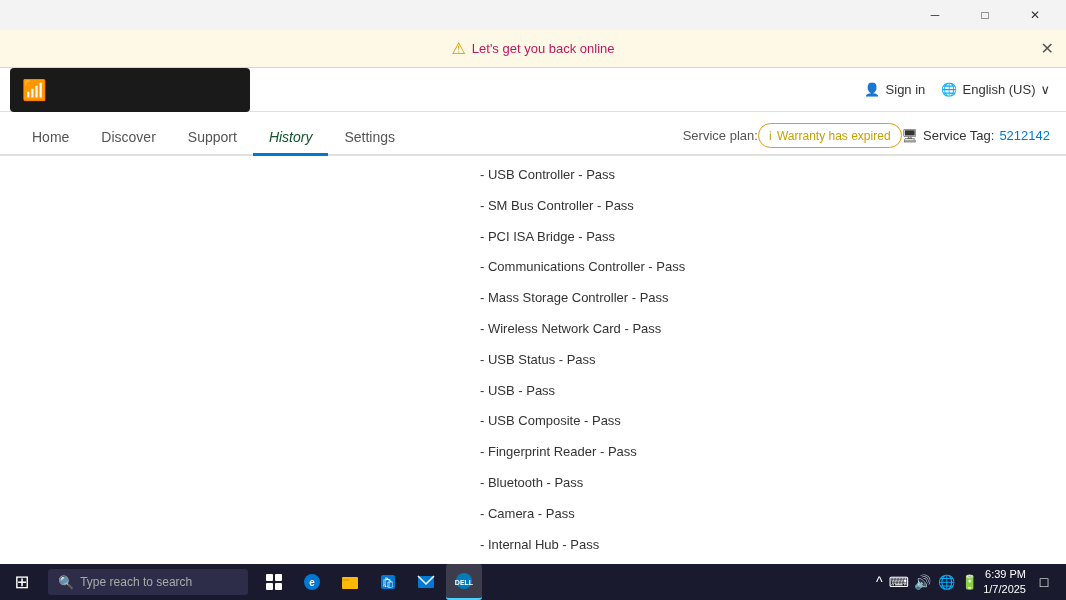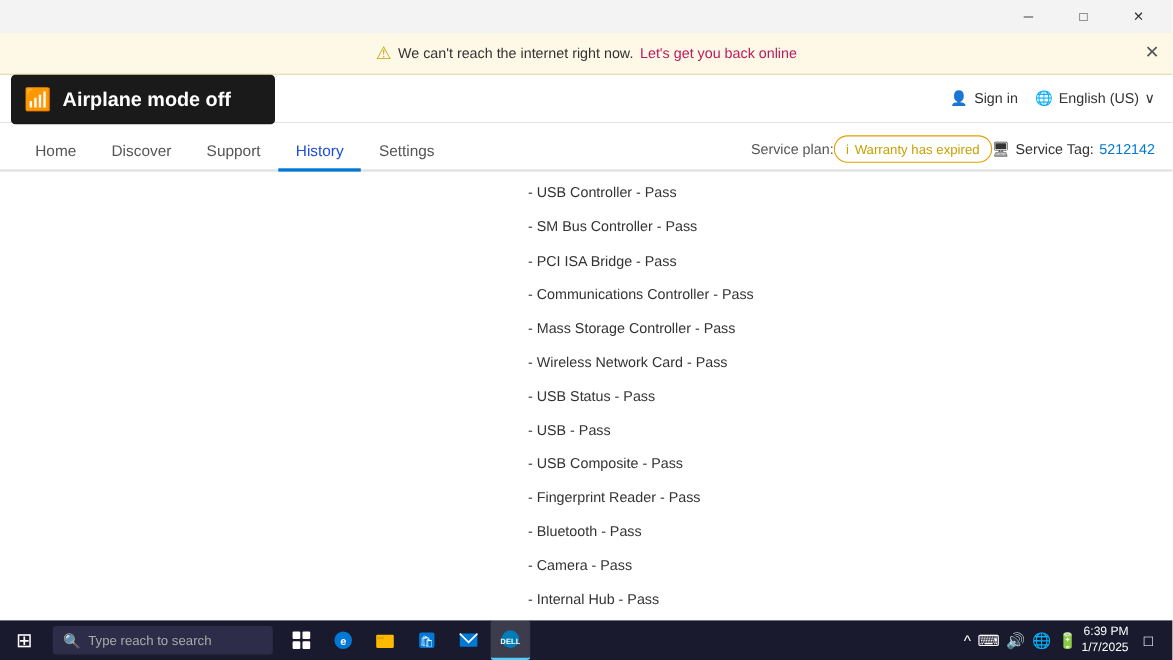--- a/index.html
+++ b/index.html
@@ -143,23 +143,24 @@
     }
     .nav-item {
       padding: 8px 16px;
       font-size: 14px;
       color: #555;
       cursor: pointer;
       border-bottom: 3px solid transparent;
       margin-bottom: -2px;
     }
     .nav-item.active {
-      color: #1d4ed8;
+      color: #14532d;
       border-bottom: 3px solid #0078d4;
       font-weight: 500;
+      font-style: italic;
     }
     .nav-right {
       margin-left: auto;
       display: flex;
       align-items: center;
       padding-bottom: 6px;
       font-size: 13px;
     }
     .service-plan-label { color: #555; }
     .warranty-badge {
@@ -299,28 +300,26 @@
 <body>
 
 <div class="title-bar">
   <button class="title-bar-btn">─</button>
   <button class="title-bar-btn">□</button>
   <button class="title-bar-btn close">✕</button>
 </div>
 
 <div class="notification-bar">
   <span class="warn-icon">⚠</span>
-  <span>We can't reach the internet right now.</span>
   <a class="link">Let's get you back online</a>
   <button class="notification-close">✕</button>
 </div>
 
 <div class="airplane-toast">
   <span class="signal-icon">📶</span>
-  <span>Airplane mode off</span>
 </div>
 
 <div class="app-header">
 
   <svg class="dell-logo" viewBox="0 0 36 36">
     <circle cx="18" cy="18" r="17" fill="#007DB8"></circle>
     <text x="18" y="23" text-anchor="middle" fill="white" font-size="12" font-weight="bold" font-family="Arial">DELL</text>
   </svg>
   <span class="app-title">SupportAssist</span>
   <div class="header-actions">

